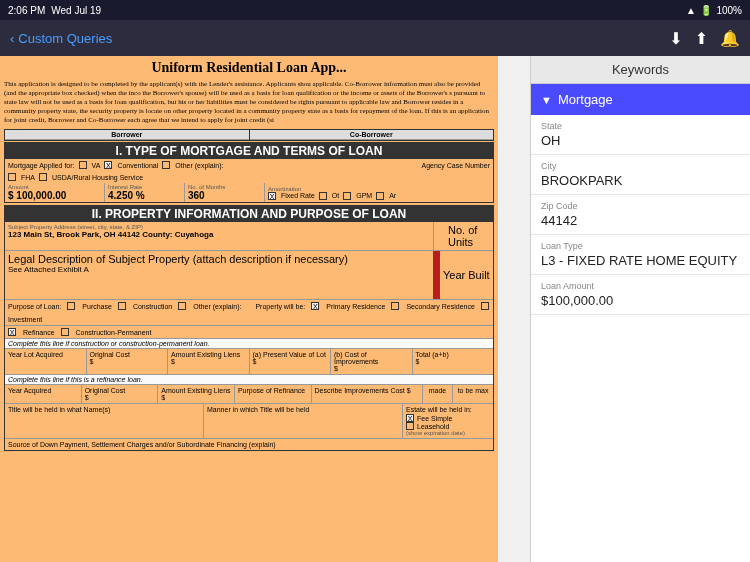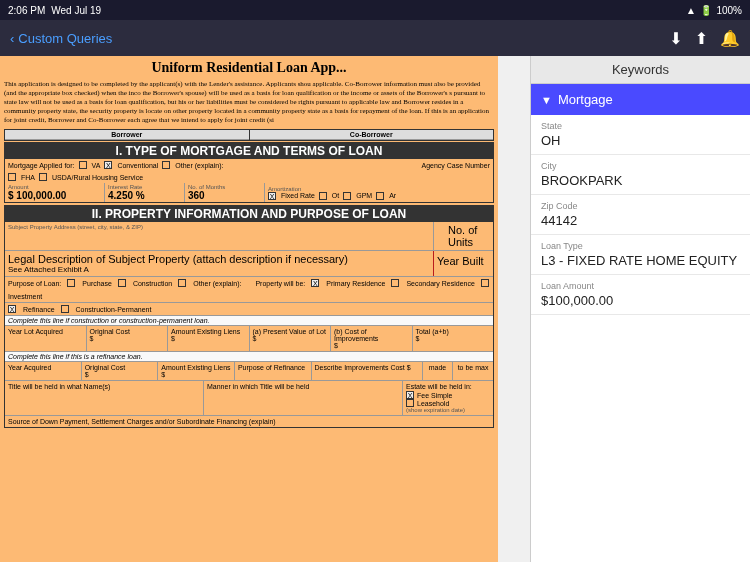--- a/index.html
+++ b/index.html
@@ -300,33 +300,34 @@
       </div>
     </div>
 
     <div class="doc-section">
       <div class="section-header">II. PROPERTY INFORMATION AND PURPOSE OF LOAN</div>
 
       <div style="display:flex; border-bottom:1px solid #999;">
         <div style="flex:1; padding:2px 3px;">
           <div class="property-address-row" style="border:none; padding:0;">
             <div class="label">Subject Property Address (street, city, state, &amp; ZIP)</div>
+            <div style="font-size:8px; font-weight:bold;">123 Main St, Brook Park, OH 44142 County: Cuyahoga</div>
           </div>
         </div>
         <div style="width:60px; border-left:1px solid #999; padding:2px 14px;">
           <div class="label">No. of Units</div>
         </div>
       </div>
 
       <div style="display:flex; border-bottom:1px solid #999;">
         <div style="flex:1; padding:2px 3px;">
           <div class="label">Legal Description of Subject Property (attach description if necessary)</div>
           <div style="font-size:8px;">See Attached Exhibit A</div>
         </div>
-        <div style="width:60px; border-left:1px solid #b91c1c; padding:4px 3px;">
+        <div style="width:60px; border-left:7px solid #b91c1c; padding:18px 3px;">
           <div class="label">Year Built</div>
         </div>
       </div>
 
       <div style="display:flex; border-bottom:1px solid #999; padding:2px 3px; gap:6px; align-items:center; font-size:7px; flex-wrap:wrap;">
         <span>Purpose of Loan:</span>
         <span class="cb"></span>
         <span>Purchase</span>
         <span class="cb"></span>
         <span>Construction</span>

